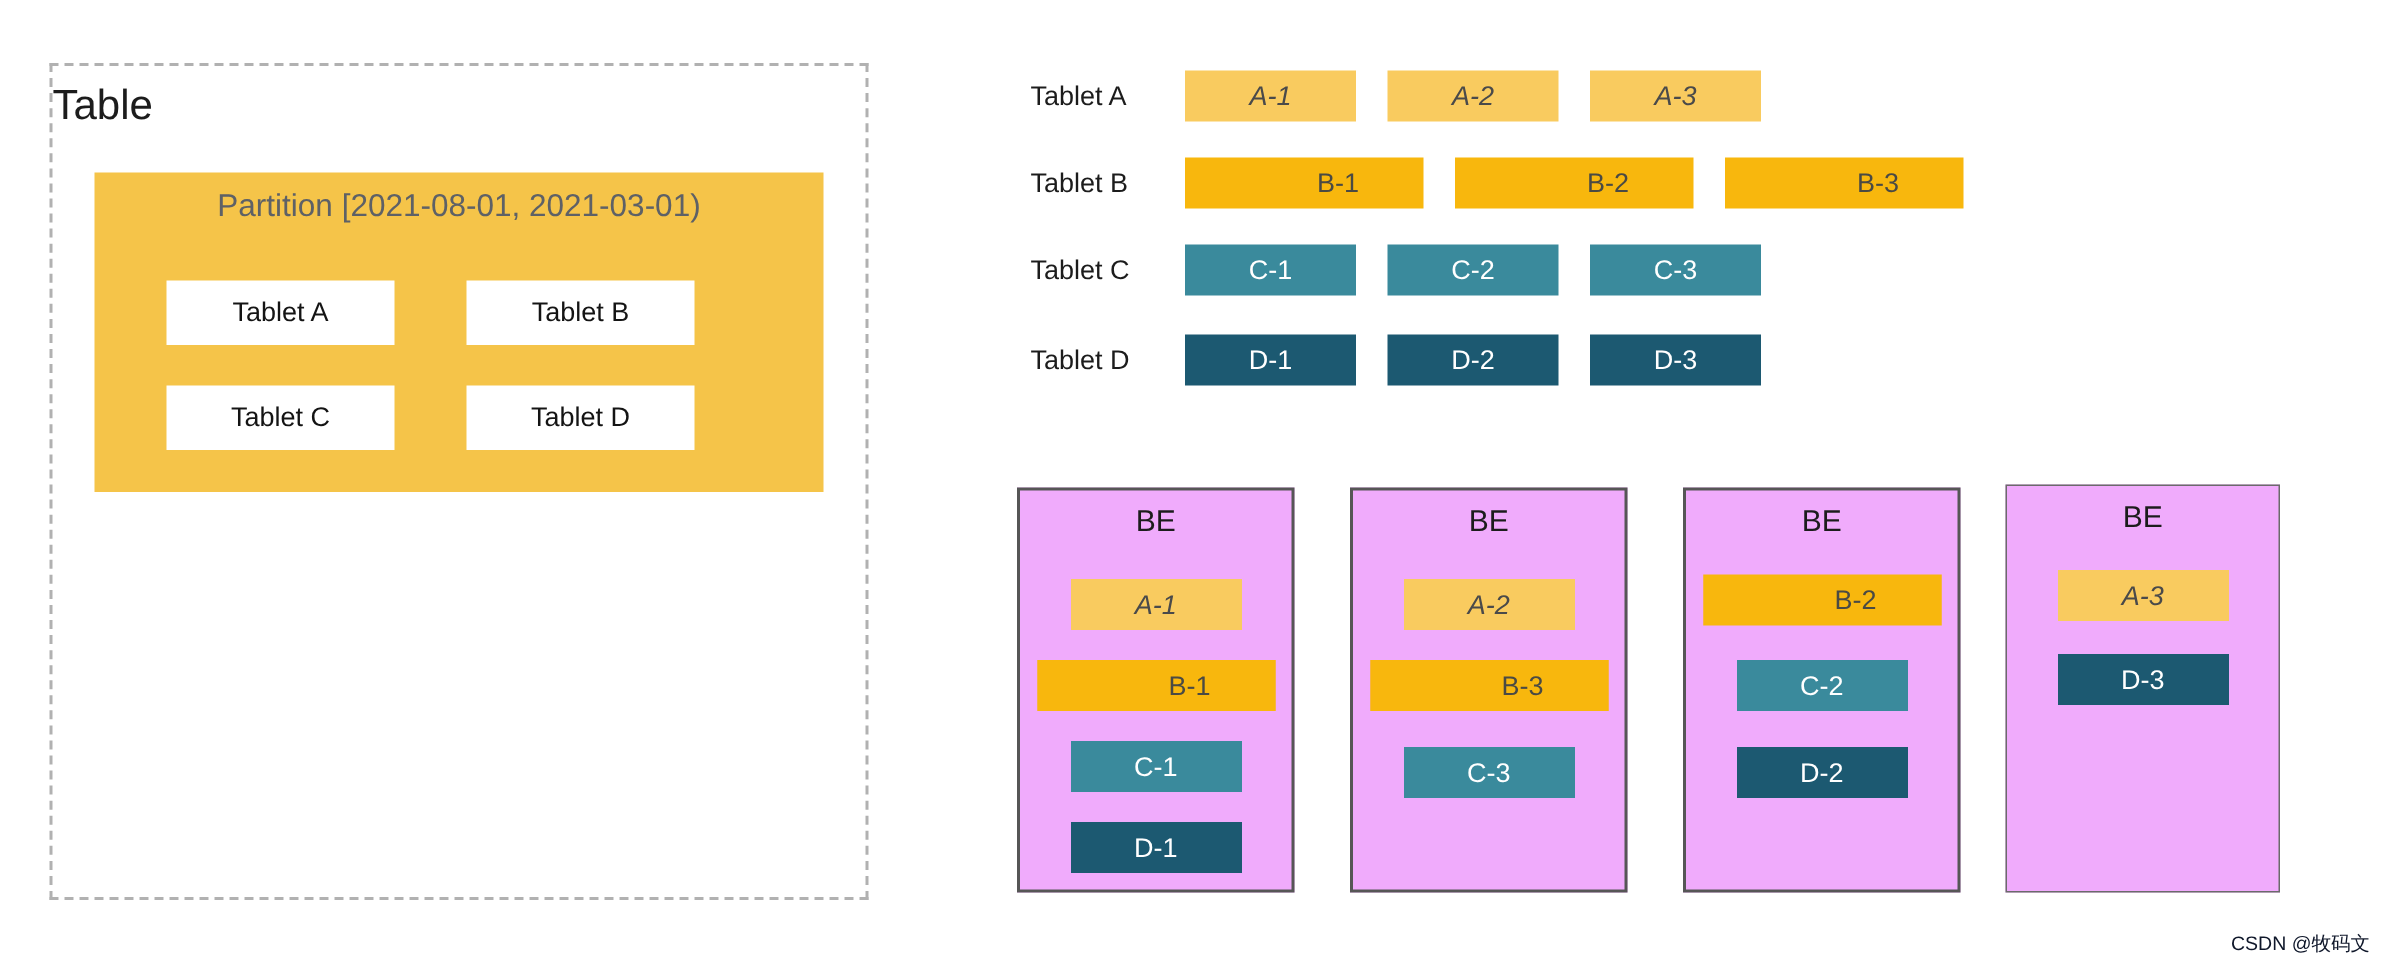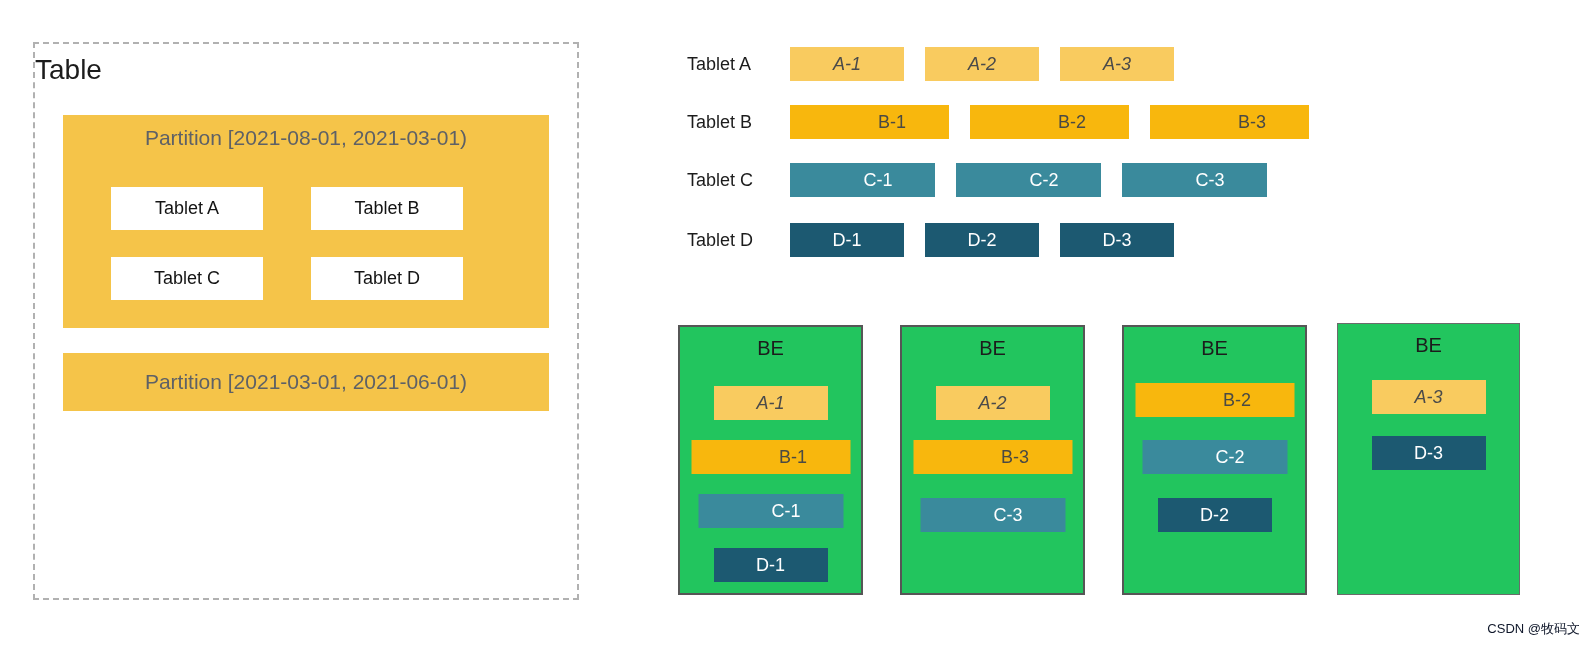--- a/index.html
+++ b/index.html
@@ -48,27 +48,27 @@
   #row-b{top:105px;}
   #row-c{top:163px;}
   #row-d{top:223px;}
   .row-label{width:103px;font-size:18px;color:#1c1c1c;}
   .chip{
     width:114px;height:34px;margin-right:21px;
     display:flex;align-items:center;justify-content:center;font-size:18px;
   }
   .amber{background:#f9cb5f;color:#4a4a4a;font-style:italic;}
   .gold{background:#f8b70d;color:#4a4a44;padding-left:45px;}
-  .teal{background:#3a8a9c;color:#ffffff;padding-left:31px;}
+  .teal{background:#3a8a9c;color:#ffffff;}
   .dark{background:#1c5971;color:#ffffff;}
 
   
   .be-box{
     position:absolute;top:325px;width:181px;height:266px;
-    border:2px solid #565656;background:#22c55e;
+    border:2px solid #565656;background:#f0abfc;
   }
   #be1{left:678px;}
   #be2{left:900px;}
   #be3{left:1122px;}
   #be4{left:1337px;top:323px;border:1px solid #6b6b6b;height:270px;}
   .be-title{text-align:center;margin-top:10px;font-size:20px;color:#1c1c1c;}
   .bechip{
     position:absolute;left:50%;transform:translateX(-50%);
     width:114px;height:34px;
     display:flex;align-items:center;justify-content:center;font-size:18px;
@@ -91,21 +91,20 @@
   <div id="table-title">Table</div>
 
   <div id="partition-main" class="partition">
     <div class="plabel">Partition [2021-08-01, 2021-03-01)</div>
     <div id="tablet-a" class="tabletbox">Tablet A</div>
     <div id="tablet-b" class="tabletbox">Tablet B</div>
     <div id="tablet-c" class="tabletbox">Tablet C</div>
     <div id="tablet-d" class="tabletbox">Tablet D</div>
   </div>
 
-  <div id="pb1" class="partition partition-bar">Partition [2021-03-01, 2021-06-01)</div>
 </div>
 
 <div id="row-a" class="replica-row">
   <div class="row-label">Tablet A</div>
   <div class="chip amber">A-1</div>
   <div class="chip amber">A-2</div>
   <div class="chip amber">A-3</div>
 </div>
 <div id="row-b" class="replica-row">
   <div class="row-label">Tablet B</div>

